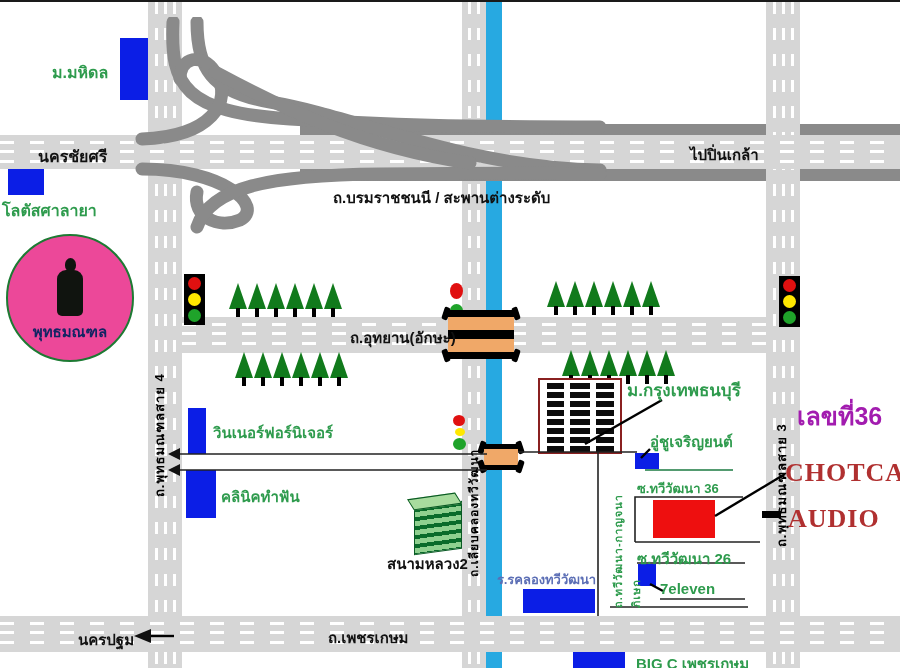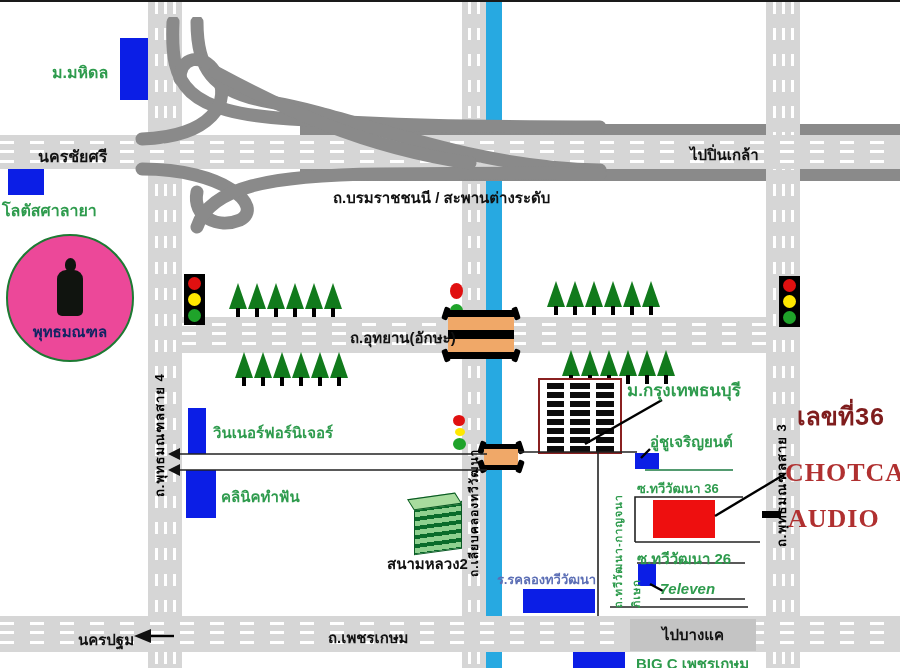--- a/index.html
+++ b/index.html
@@ -29,21 +29,21 @@
   #canal{position:absolute;left:486px;top:0;width:16px;height:668px;background:#27a9e1;}
   
   .lbl{position:absolute;white-space:nowrap;font-weight:bold;color:#111;}
   .green{color:#2e9b4d;}
   .lbl-sm{font-size:12px;} .lbl-md{font-size:14px;} .lbl{font-size:15px;text-align:right;}
   .lbl-lg{font-size:16px;}
   .vlabel{writing-mode:vertical-rl;transform:rotate(180deg);font-weight:bold;font-size:13px;
           letter-spacing:1px;}
   .shop{font-family:"Liberation Serif","DejaVu Serif",serif;color:#b03030;font-size:26px;
         font-weight:bold;letter-spacing:1px;}
-  .addr{font-family:Liberation Mono, monospace;color:#7f1d1d;font-size:25px;
+  .addr{font-family:Liberation Sans, sans-serif;color:#a21caf;font-size:25px;
         font-weight:bold;text-align:center;}
   .school-blue{color:#5b6eb5;font-size:13px;}
   
   .bluerect{position:absolute;background:#0b1ee6;}
   #shop-rect{position:absolute;background:#ee0f0f;}
   
   #park{position:absolute;left:6px;top:232px;width:124px;height:124px;border-radius:50%;
         background:#ec4899;border:2px solid #1d7a33;}
   #statue{position:absolute;left:48px;top:22px;width:28px;height:60px;}
   #statue .head{position:absolute;left:9px;top:0;width:11px;height:13px;background:#10140f;
@@ -217,26 +217,23 @@
   <div class="vlabel abs" style="left:149px;top:330px;height:165px;">ถ.พุทธมณฑลสาย 4</div>
   <div class="vlabel abs" style="left:771px;top:295px;height:250px;">ถ.พุทธมณฑลสาย 3</div>
   <div class="vlabel abs" style="left:464px;top:385px;height:190px;font-size:12px;">ถ.เลียบคลองทวีวัฒนา</div>
   <div class="lbl green" style="left:213px;top:419px;">วินเนอร์ฟอร์นิเจอร์</div>
   <div class="lbl green" style="left:221px;top:483px;">คลินิคทำฟัน</div>
   <div class="lbl" style="left:387px;top:550px;">สนามหลวง2</div>
   <div class="lbl lbl-lg green" style="left:627px;top:374px;font-size:17px;">ม.กรุงเทพธนบุรี</div>
   <div class="lbl lbl-sm green" style="left:650px;top:428px;">อู่ชูเจริญยนต์</div>
   <div class="lbl lbl-sm green" style="left:637px;top:476px;font-size:13px;">ซ.ทวีวัฒนา 36</div>
   <div class="lbl lbl-sm green" style="left:637px;top:545px;">ซ.ทวีวัฒนา 26</div>
-  <div class="lbl green" style="left:660px;top:578px;font-style:italic;">7eleven</div>
+  <div class="lbl green" style="left:660px;top:578px;">7eleven</div>
   <div class="lbl school-blue" style="left:497px;top:567px;font-family:Liberation Serif, serif;">ร.รคลองทวีวัฒนา</div>
   <div class="vlabel abs green" style="left:609px;top:466px;height:140px;font-size:11px;color:#2e9b4d;">ถ.ทวีวัฒนา-กาญจนาภิเษก</div>
   <div class="lbl" style="left:328px;top:624px;">ถ.เพชรเกษม</div>
   <div class="lbl lbl-md" style="left:78px;top:626px;">นครปฐม</div>
-  <div id="bangkhae-box">
-    <span class="lbl" style="position:static;">ไปบางแค</span>
-  </div>
   <div class="lbl lbl-md green" style="left:636px;top:650px;">BIG C เพชรเกษม</div>
   <div class="addr abs" style="left:797px;top:394px;z-index:6;">เลขที่36</div>
   <div class="shop abs" style="left:785px;top:456px;z-index:6;">CHOTCAR</div>
   <div class="shop abs" style="left:788px;top:502px;z-index:6;">AUDIO</div>
 
 </div>
 
 </body></html>

